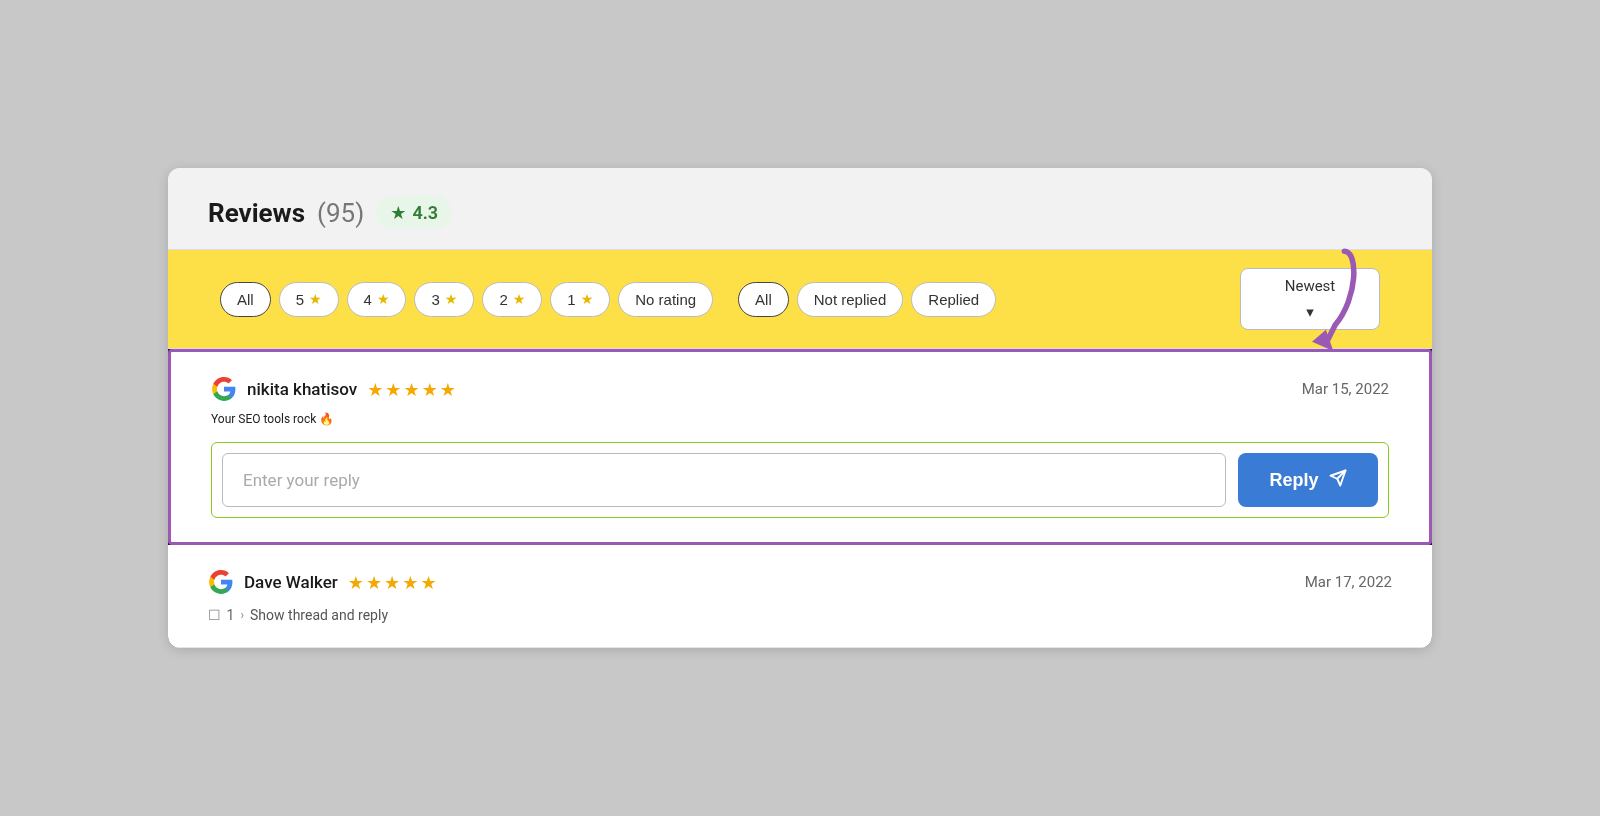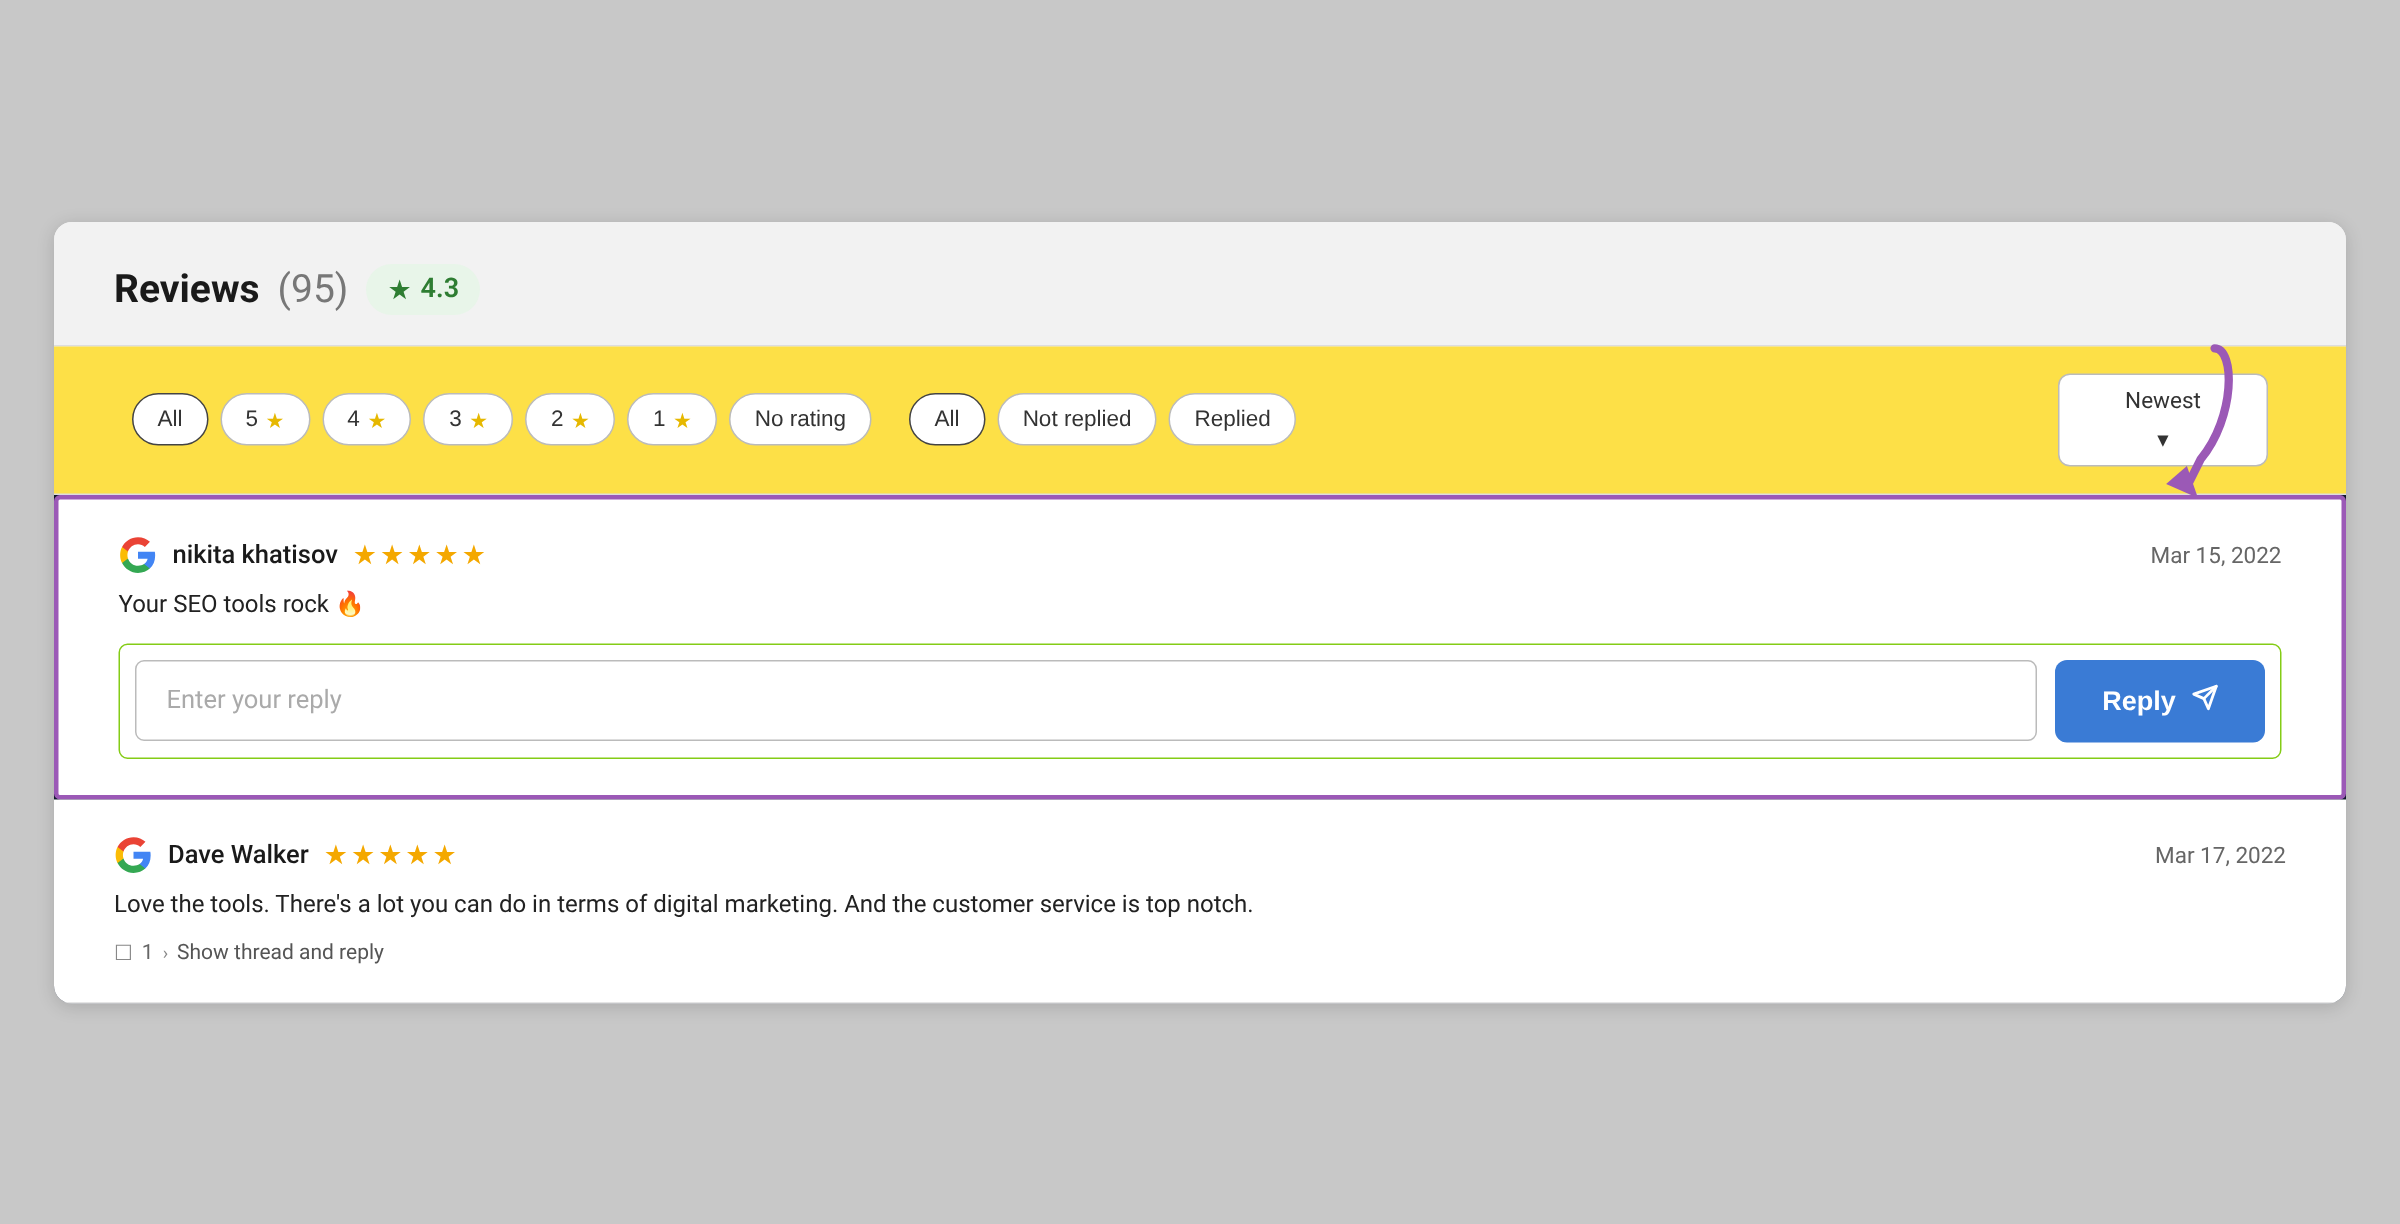--- a/index.html
+++ b/index.html
@@ -9,21 +9,21 @@
       display: flex;
       justify-content: center;
       align-items: center;
       min-height: 100vh;
       padding: 20px;
     }
 
     .panel {
       background: #f2f2f2;
       border-radius: 12px;
-      width: 1528px;
+      width: 1264px;
       max-width: 100%;
       overflow: hidden;
       box-shadow: 0 2px 12px rgba(0,0,0,0.15);
     }
 
     
     .panel-header {
       background: #f2f2f2;
       padding: 28px 40px 20px 40px;
       border-bottom: 1px solid #ddd;
@@ -180,21 +180,21 @@
       color: #f4a800;
       font-size: 18px;
     }
 
     .review-date {
       font-size: 15px;
       color: #666;
     }
 
     .review-text {
-      font-size: 16px;
+      font-size: 12px;
       color: #222;
       margin-top: 4px;
       line-height: 1.5;
     }
 
     
     .reply-area {
       display: flex;
       align-items: center;
       gap: 12px;
@@ -413,21 +413,20 @@
             <span class="star">★</span>
             <span class="star">★</span>
             <span class="star">★</span>
             <span class="star">★</span>
             <span class="star">★</span>
           </div>
         </div>
         <span class="review-date">Mar 17, 2022</span>
       </div>
 
-      <p class="review-text">Love the tools. There's a lot you can do in terms of digital marketing. And the customer service is top notch.</p>
 
       <div class="thread-link">
         <span class="chat-icon">☐</span>
         <span>1</span>
         <span class="chevron">›</span>
         <span class="link-text">Show thread and reply</span>
       </div>
     </div>
 
   </div>

